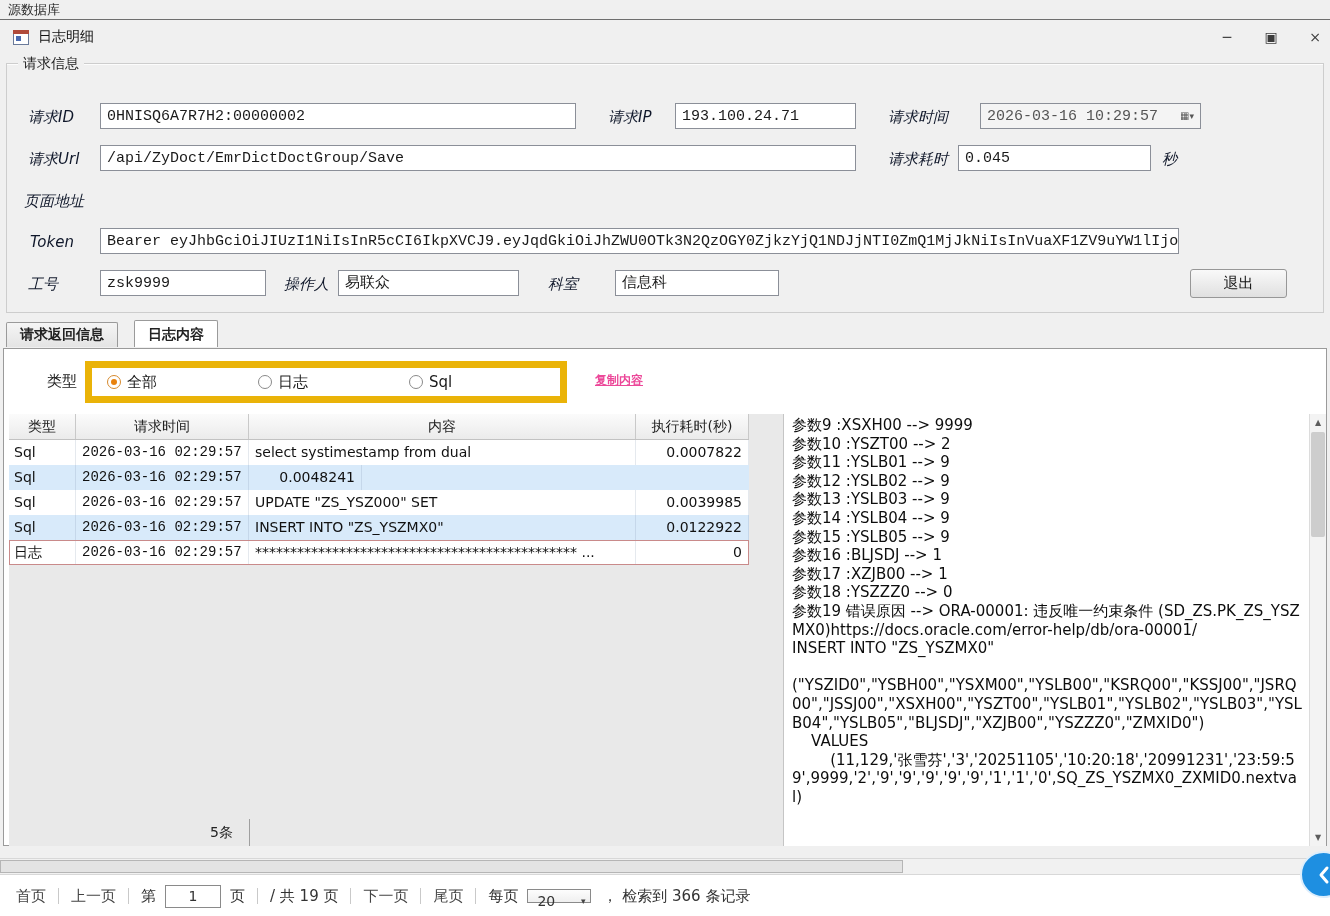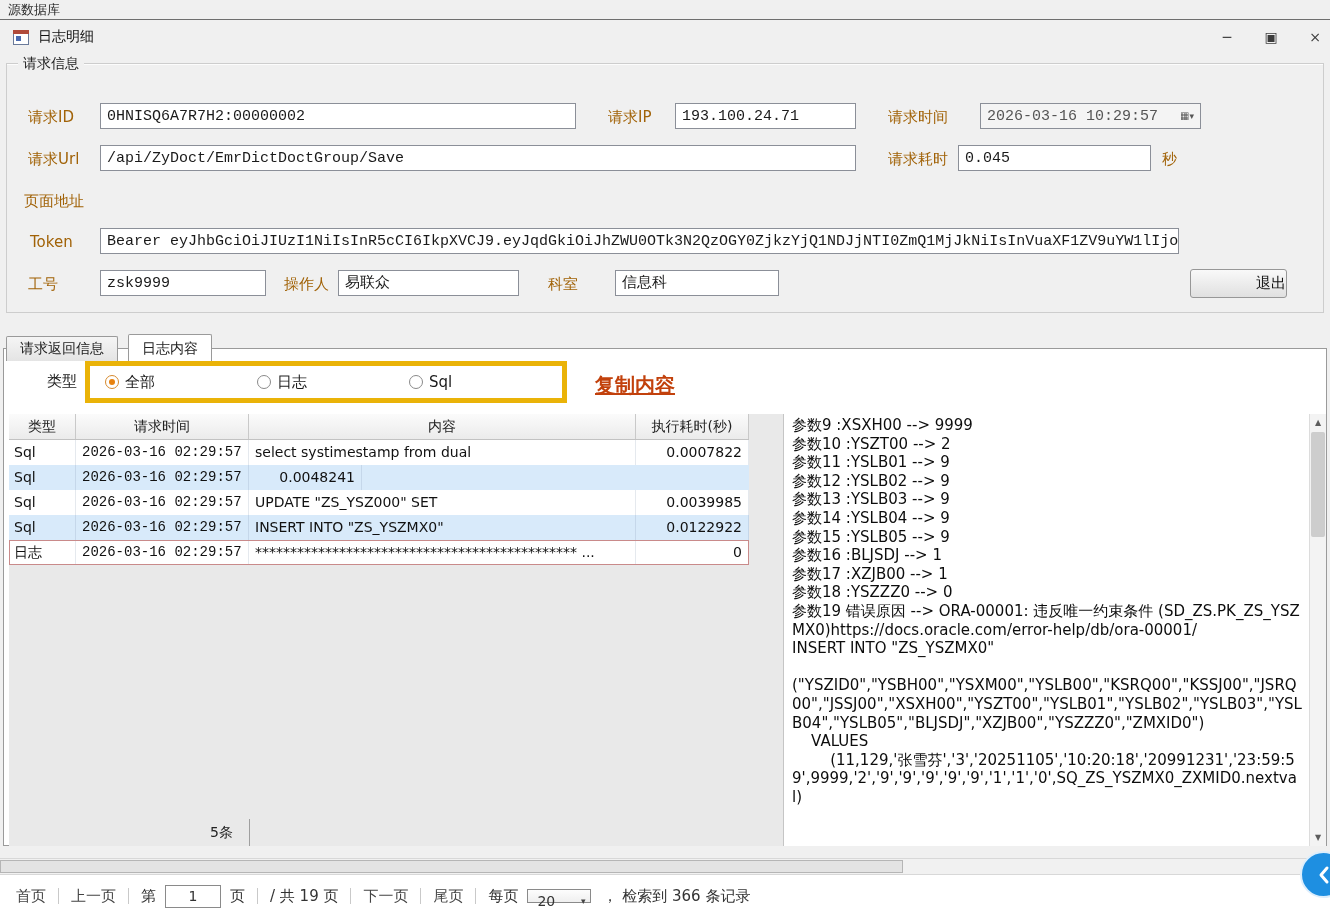--- a/index.html
+++ b/index.html
@@ -16,43 +16,43 @@
   .win-icon { position:absolute; left:13px; top:10px; width:16px; height:15px; background:#fff; border:1px solid #6a7a9a; }
   .win-icon::before { content:""; position:absolute; left:-1px; top:-1px; right:-1px; height:4px; background:#b04a3a; }
   .win-icon::after { content:""; position:absolute; left:2px; top:5px; width:5px; height:5px; background:#4a6ab0; }
   .win-title { position:absolute; left:38px; top:8px; font-size:14px; color:#111; }
   .win-btns { position:absolute; right:6px; top:8px; display:flex; gap:26px; }
   .win-btn { width:18px; text-align:center; font-size:14px; color:#3c3c3c; cursor:pointer; line-height:18px; }
 
   .groupbox { position:absolute; left:6px; top:43px; width:1318px; height:250px; border:1px solid #cdcdcd; box-shadow:0 1px 0 #fcfcfc inset; }
   .groupbox-title { position:absolute; left:18px; top:35px; background:#f0f0f0; padding:0 5px; font-size:14px; color:#222; z-index:2; }
 
-  .flabel { position:absolute; font-size:15px; color:#a16207; white-space:nowrap; }
+  .flabel { position:absolute; font-size:15px; color:#0f172a; white-space:nowrap;font-style:italic; }
   .tbox { position:absolute; height:26px; background:#fff; border:1px solid #8b8f98; overflow:hidden; padding:2px 6px 0; font-size:15px; white-space:nowrap; cursor:text; }
   .tbox .tval { display:inline-block; white-space:nowrap; line-height:21px;font-family:Liberation Mono, monospace; }
   .datebox { background:#f4f4f4; color:#555; padding-right:24px; cursor:default; }
   .date-btn { position:absolute; right:2px; top:1px; width:22px; height:22px; text-align:center; font-size:10px; color:#555; line-height:22px; cursor:pointer; }
   .date-btn .small-arrow { font-size:9px; }
 
   .btn { position:absolute; background:linear-gradient(#f9f9f9,#e0e0e0); border:1px solid #979797; border-radius:3px; font-size:15px; text-align:center; cursor:pointer; color:#111; }
-  .btn-exit { left:1190px; top:249px; width:97px; height:29px; line-height:27px;text-align:right; }
-
-  .tabstrip { position:absolute; left:3px; top:314px; height:27px; display:flex; align-items:flex-end; padding-left:3px; gap:10px; z-index:3; }
+  .btn-exit { left:1190px; top:249px; width:97px; height:29px; line-height:27px; }
+
+  .tabstrip { position:absolute; left:3px; top:300px; height:27px; display:flex; align-items:flex-end; padding-left:3px; gap:16px; z-index:3;font-weight:bold; }
   .tab { height:25px; padding:0 13px; background:linear-gradient(#f5f5f5,#e4e4e4); border:1px solid #9a9a9a; border-bottom:none; font-size:14px; line-height:23px; color:#222; cursor:pointer; border-radius:2px 2px 0 0; }
   .tab.active { background:#fff; height:27px; line-height:26px; }
 
   .tabpanel { position:absolute; left:3px; top:328px; width:1324px; height:498px; background:#fff; border:1px solid #9a9a9a; }
 
   .type-label { position:absolute; left:43px; top:23px; font-size:15px; }
-  .filterbox { position:absolute; left:81px; top:12px; width:482px; height:42px; border:5px solid #eab308; background:#fff; display:flex; align-items:center; padding-left:15px; }
+  .filterbox { position:absolute; left:81px; top:12px; width:482px; height:42px; border:7px solid #eab308; background:#fff; display:flex; align-items:center; padding-left:15px; }
   .radio-item { display:flex; align-items:center; width:152px; gap:6px; cursor:pointer; font-size:15px; color:#1a1a1a; }
   .radio-circle { width:14px; height:14px; border-radius:50%; border:1px solid #8a8a8a; background:#fff; position:relative; flex:none; }
   .radio-item.checked .radio-circle { border-color:#d68a2e; }
   .radio-item.checked .radio-circle::after { content:""; position:absolute; left:3px; top:3px; width:6px; height:6px; border-radius:50%; background:#e8820e; }
-  .copy-link { position:absolute; left:591px; top:23px; font-size:20px; font-weight:bold; color:#c2410c; text-decoration:underline; cursor:pointer; }
+  .copy-link { position:absolute; left:591px; top:23px; font-size:12px; font-weight:bold; color:#ec4899; text-decoration:underline; cursor:pointer; }
 
   .grid { position:absolute; left:5px; top:65px; width:774px; height:432px; background:#e9e9e9; }
   .thead { position:absolute; top:0; left:0; height:26px; width:740px; display:flex; background:linear-gradient(#fbfbfb,#ebebeb); border-bottom:1px solid #c2c2c2; }
   .th { border-right:1px solid #c9c9c9; text-align:center; font-size:14px; line-height:25px; color:#222; cursor:pointer; overflow:hidden; white-space:nowrap; }
   .c1{ width:67px; flex:none; } .c2{ width:173px; flex:none; } .c3{ width:387px; flex:none; } .c4{ width:113px; flex:none; }
   .tbody { position:absolute; top:26px; left:0; width:740px; }
   .trow { display:flex; height:25px; background:#fff; }
   .trow.alt { background:#d8eafa; }
   .tc { font-size:14px; line-height:24px; overflow:hidden; white-space:nowrap; border-right:1px solid rgba(110,135,160,0.18); color:#111; }
   .tc.c1 { padding-left:5px; }

